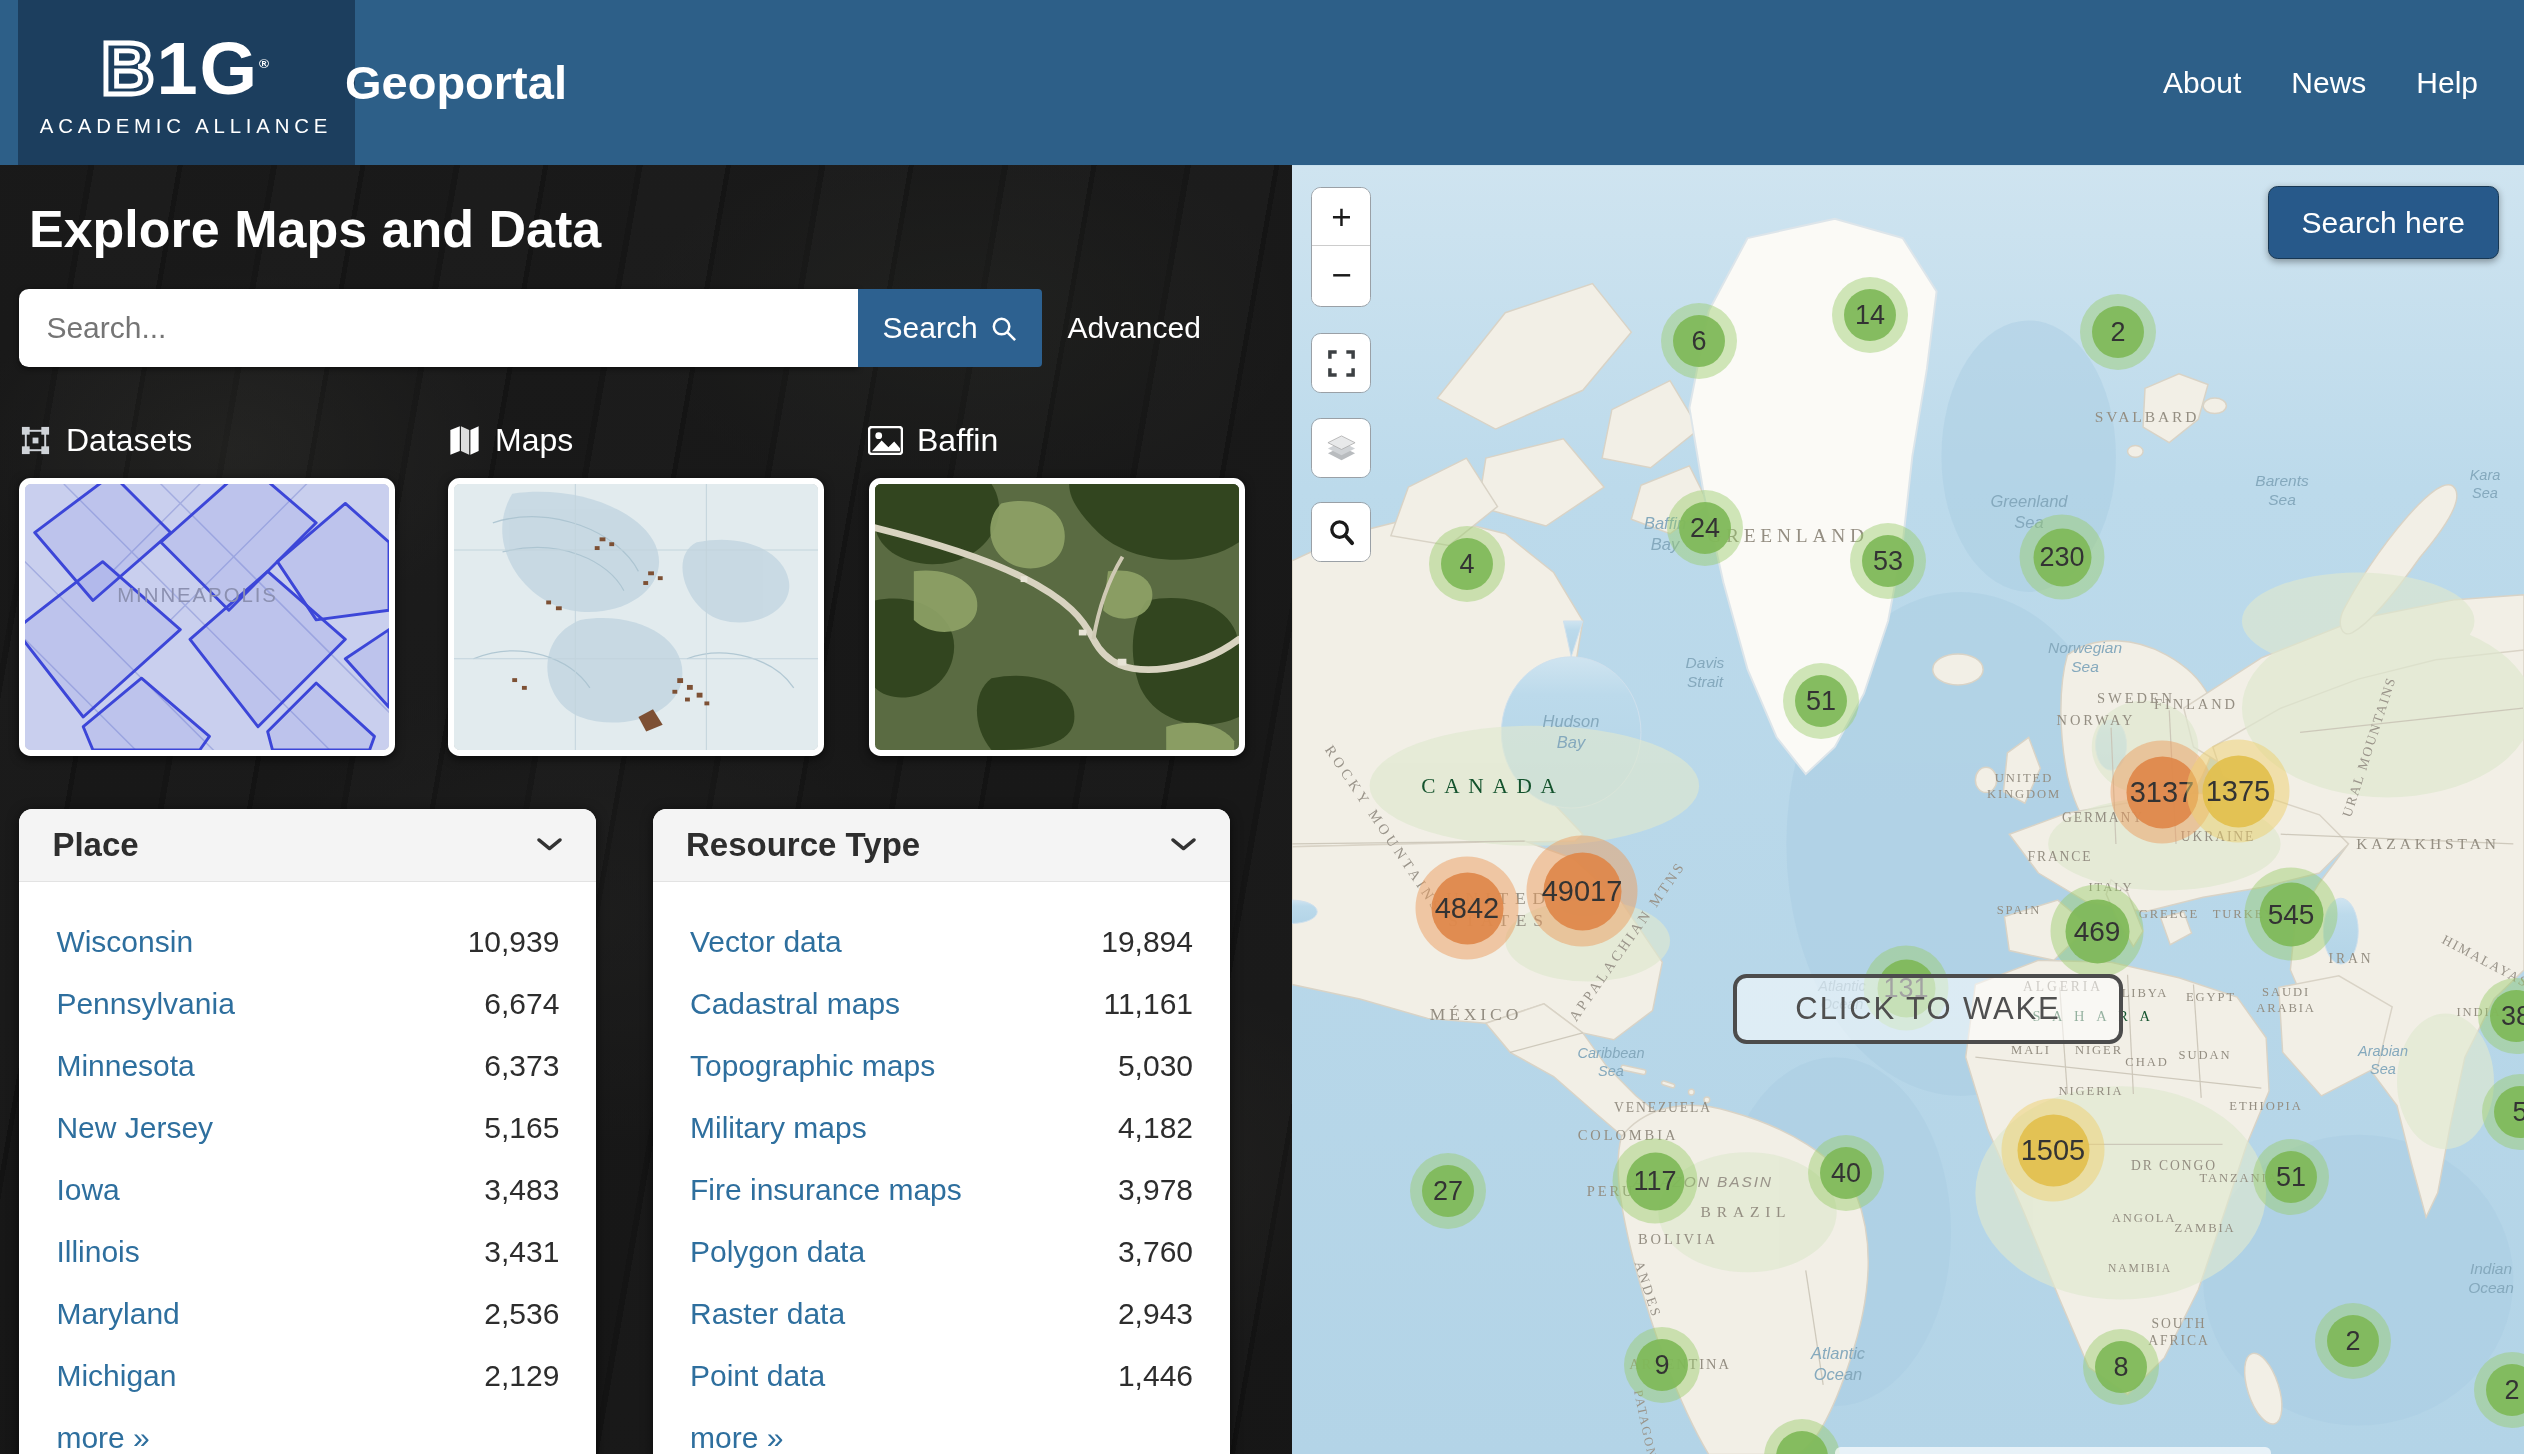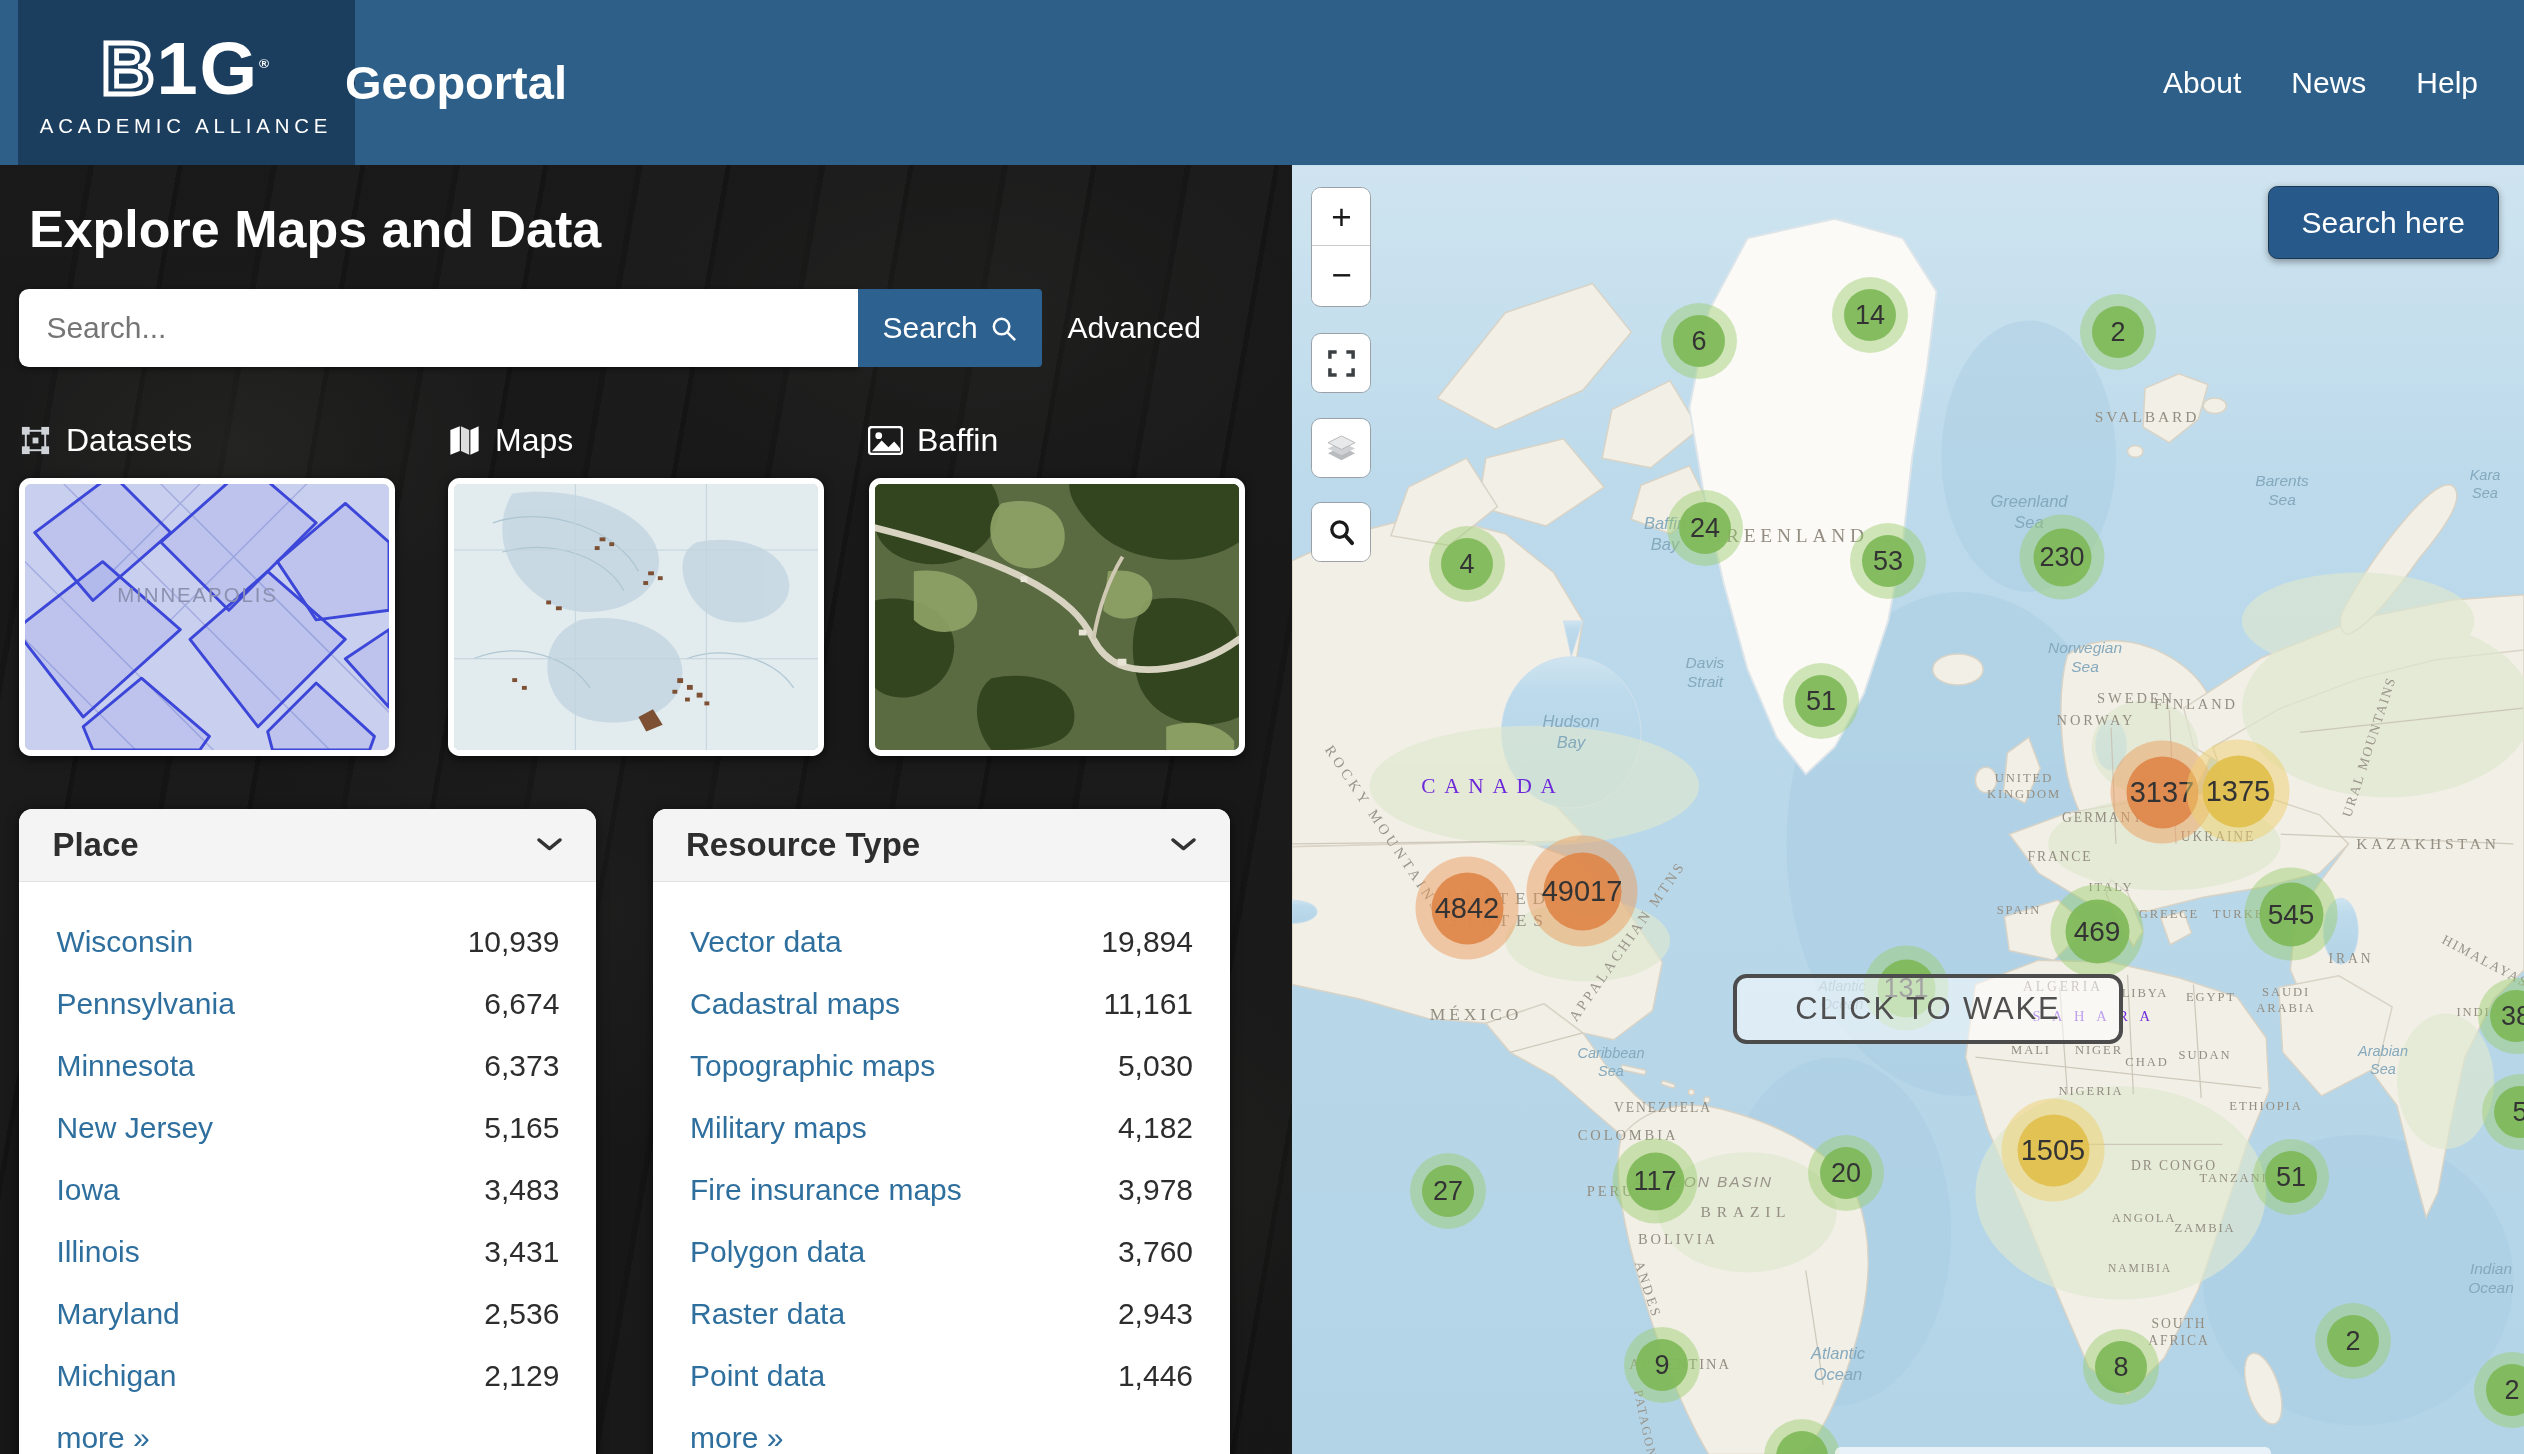--- a/index.html
+++ b/index.html
@@ -63,21 +63,21 @@
   .facet-more a{color:#2e6f9e;font-size:30px;text-decoration:none;cursor:pointer;}
 
   
   .map{position:absolute;left:1292px;top:165px;width:1232px;height:1290px;overflow:hidden;background:#b9d8e9;cursor:grab;z-index:2;}
   .map svg.base{position:absolute;left:0;top:0;z-index:1;}
   .label-layer{position:absolute;left:0;top:0;width:100%;height:100%;z-index:2;}
   .map-label{position:absolute;transform:translate(-50%,-50%);white-space:pre-line;text-align:center;
              font-family:"Liberation Serif",serif;color:#948e82;pointer-events:none;line-height:1.25;}
   .map-label.k-water{font-style:italic;color:#85a9bd;font-family:"Liberation Sans",sans-serif;}
   .map-label.k-physio{font-style:italic;color:#9a948a;font-family:"Liberation Sans",sans-serif;}
-  .map-label.k-region{color:#6d28d9;}
+  .map-label.k-region{color:#14532d;}
   .map-label.k-range{color:#9a948a;}
 
   .cluster-layer{position:absolute;left:0;top:0;width:100%;height:100%;z-index:3;}
   .cluster{position:absolute;transform:translate(-50%,-50%);border-radius:50%;display:flex;align-items:center;
            justify-content:center;cursor:pointer;}
   .cluster .inner{border-radius:50%;display:flex;align-items:center;justify-content:center;
                   color:#333;font-family:"Liberation Sans",sans-serif;}
   .c-green{background:rgba(154,203,106,0.45);}   .c-green .inner{background:rgba(127,185,88,0.92);}
   .c-orange{background:rgba(236,158,96,0.5);}    .c-orange .inner{background:rgba(223,136,74,0.93);}
   .c-yellow{background:rgba(238,208,110,0.5);}   .c-yellow .inner{background:rgba(226,191,77,0.93);}
@@ -591,21 +591,21 @@
         <div class="cluster c-green s-sm" style="left: 1228px; top: 947px;">
           <span class="inner">5</span>
         </div>
         <div class="cluster c-green s-sm" style="left: 156px; top: 1026px;">
           <span class="inner">27</span>
         </div>
         <div class="cluster c-green s-md" style="left: 363px; top: 1016px;">
           <span class="inner">117</span>
         </div>
         <div class="cluster c-green s-sm" style="left: 554px; top: 1008px;">
-          <span class="inner">20</span>
+          <span class="inner">40</span>
         </div>
         <div class="cluster c-yellow s-xl" style="left: 761px; top: 985px;">
           <span class="inner">1505</span>
         </div>
         <div class="cluster c-green s-sm" style="left: 999px; top: 1012px;">
           <span class="inner">51</span>
         </div>
         <div class="cluster c-green s-sm" style="left: 370px; top: 1200px;">
           <span class="inner">9</span>
         </div>

